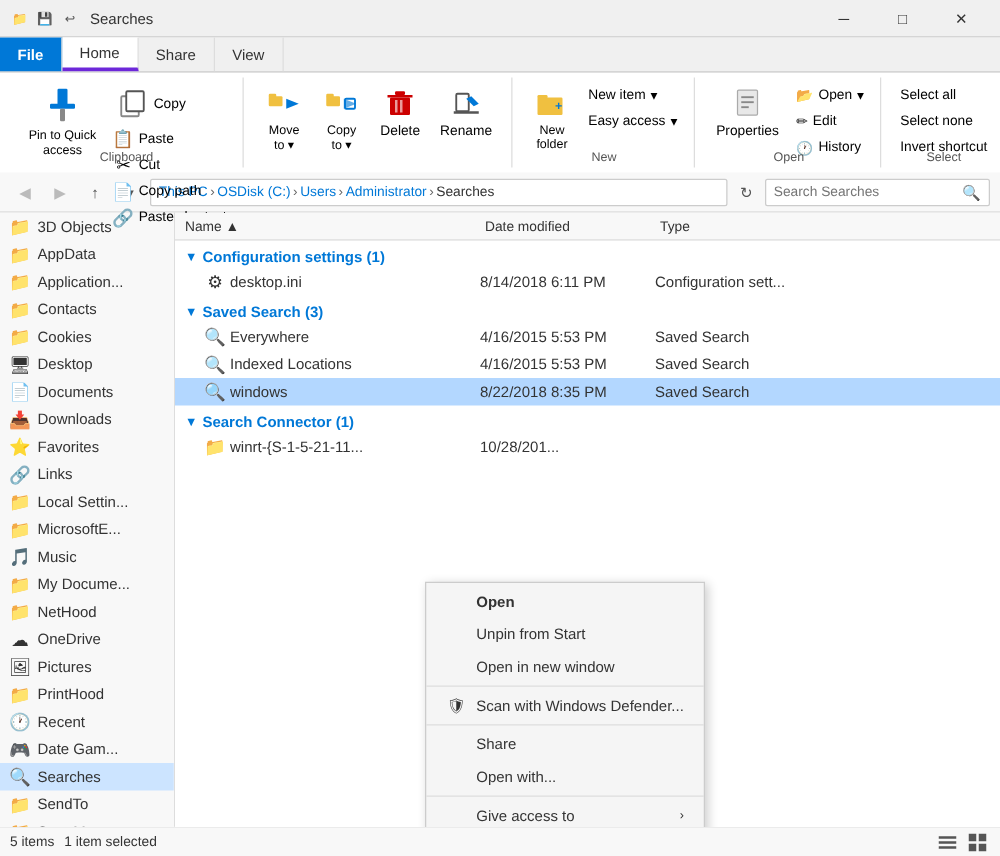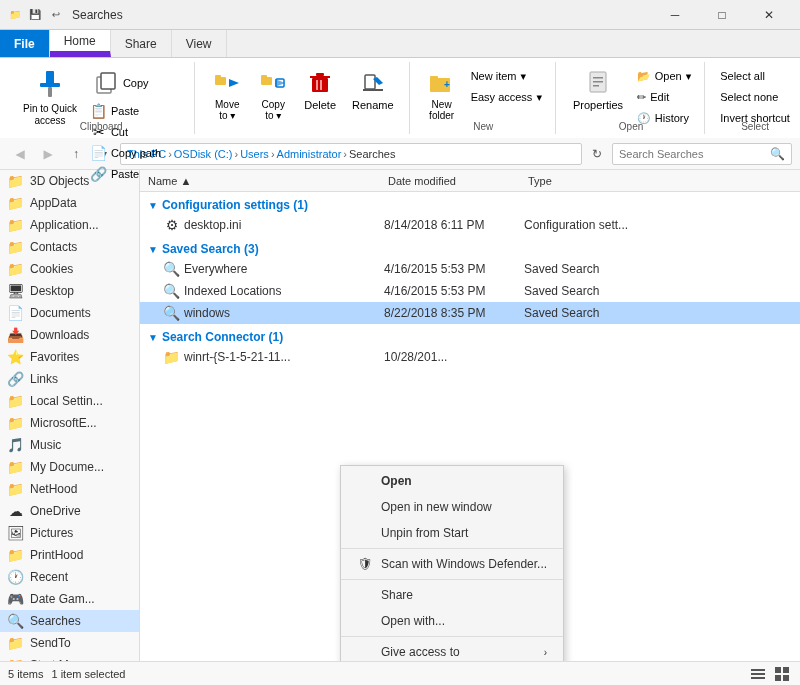--- a/index.html
+++ b/index.html
@@ -8,21 +8,21 @@
     
     .title-bar { background: #f0f0f0; height: 30px; display: flex; align-items: center; padding: 0 8px; border-bottom: 1px solid #ccc; }
     .title-bar-icons { display: flex; gap: 4px; margin-right: 8px; }
     .title-icon { width: 16px; height: 16px; display: flex; align-items: center; justify-content: center; font-size: 10px; color: #555; }
     .title-text { font-size: 12px; color: #333; flex: 1; }
     .window-controls { display: flex; gap: 1px; margin-left: auto; }
     .win-btn { width: 46px; height: 30px; display: flex; align-items: center; justify-content: center; font-size: 12px; cursor: pointer; color: #333; }
     .ribbon-tabs { display: flex; height: 28px; background: #f0f0f0; border-bottom: 1px solid #ccc; }
     .ribbon-tab { padding: 0 14px; display: flex; align-items: center; font-size: 12px; cursor: pointer; border-right: 1px solid #ddd; color: #333; height: 100%; }
     .ribbon-tab.file { background: #0078d7; color: #fff; font-weight: 600; padding: 0 14px; }
-    .ribbon-tab.active { background: #fff; border-bottom: 6px solid #6d28d9; margin-bottom: -1px; z-index: 1; }
+    .ribbon-tab.active { background: #fff; border-bottom: 3px solid #6d28d9; margin-bottom: -1px; z-index: 1; }
     .ribbon-content { display: flex; padding: 4px 8px; gap: 2px; align-items: stretch; min-height: 72px; }
     .ribbon-group { display: flex; flex-direction: column; border-right: 1px solid #ddd; padding: 0 8px; padding-bottom: 20px; position: relative; min-width: fit-content; }
     .ribbon-group-label { position: absolute; bottom: 2px; left: 0; right: 0; text-align: center; font-size: 10px; color: #555; }
     .ribbon-group-items { display: flex; gap: 2px; align-items: flex-start; flex: 1; padding-top: 4px; }
     .ribbon-btn-large { display: flex; flex-direction: column; align-items: center; padding: 2px 6px; cursor: pointer; border: 1px solid transparent; border-radius: 2px; font-size: 11px; min-width: 44px; gap: 2px; }
     .ribbon-icon-large { width: 32px; height: 32px; display: flex; align-items: center; justify-content: center; }
     .ribbon-btn-small { display: flex; align-items: center; gap: 4px; padding: 2px 4px; cursor: pointer; border: 1px solid transparent; border-radius: 2px; font-size: 11px; white-space: nowrap; height: 20px; }
     .ribbon-btn-stack { display: flex; flex-direction: column; gap: 1px; }
     .ribbon-icon-small { width: 16px; height: 16px; display: flex; align-items: center; justify-content: center; font-size: 14px; }
 
@@ -463,24 +463,24 @@
       </span>
       <span class="file-cell col-date">10/28/201...</span>
       <span class="file-cell col-type"></span>
     </div>
 
     <div class="context-menu" style="top:295px;left:200px;">
       <div class="ctx-item bold">
         <span class="ctx-left"><span class="ctx-icon"></span>Open</span>
       </div>
       <div class="ctx-item">
+        <span class="ctx-left"><span class="ctx-icon"></span>Unpin from Start</span>
+      </div>
+      <div class="ctx-item">
         <span class="ctx-left"><span class="ctx-icon"></span>Open in new window</span>
-      </div>
-      <div class="ctx-item">
-        <span class="ctx-left"><span class="ctx-icon"></span>Unpin from Start</span>
       </div>
       <div class="ctx-separator"></div>
       <div class="ctx-item">
         <span class="ctx-left"><span class="ctx-icon">🛡</span>Scan with Windows Defender...</span>
       </div>
       <div class="ctx-separator"></div>
       <div class="ctx-item">
         <span class="ctx-left"><span class="ctx-icon"></span>Share</span>
       </div>
       <div class="ctx-item">

